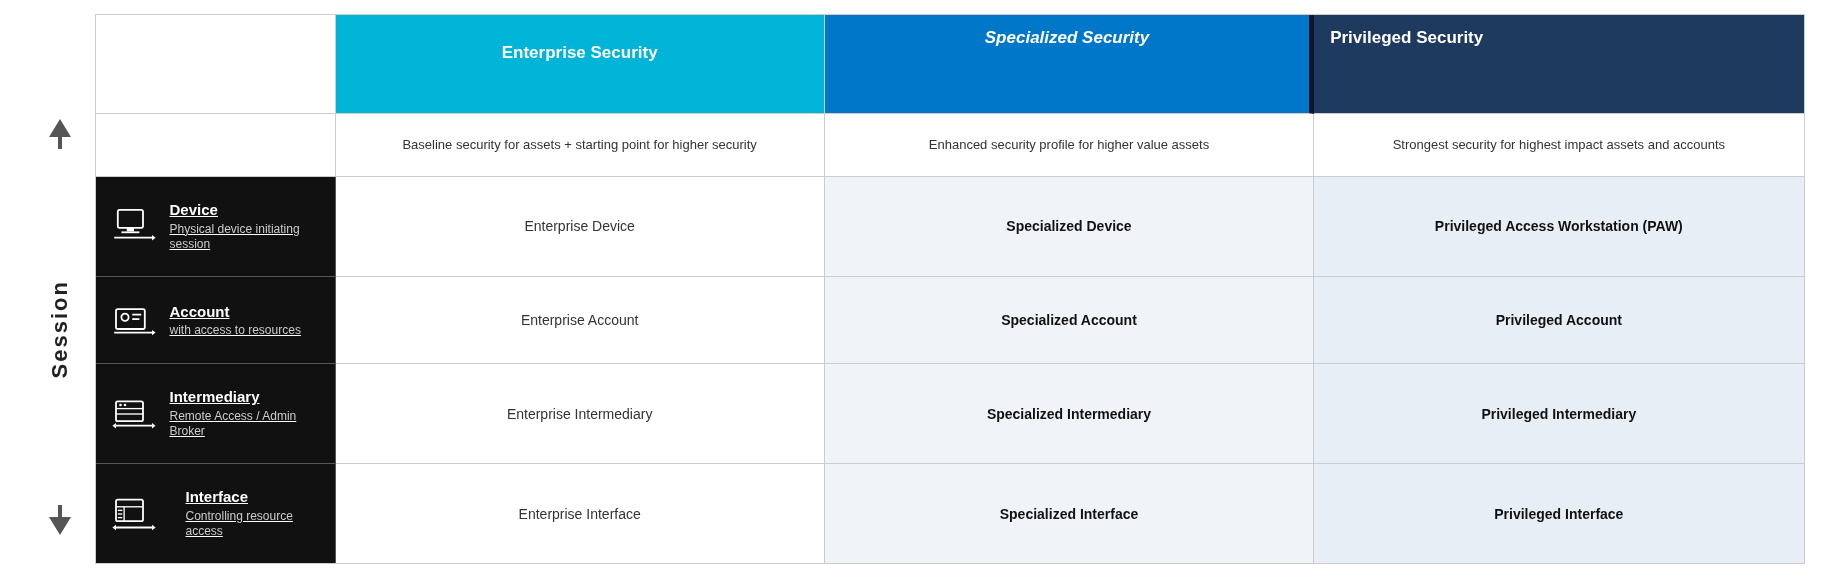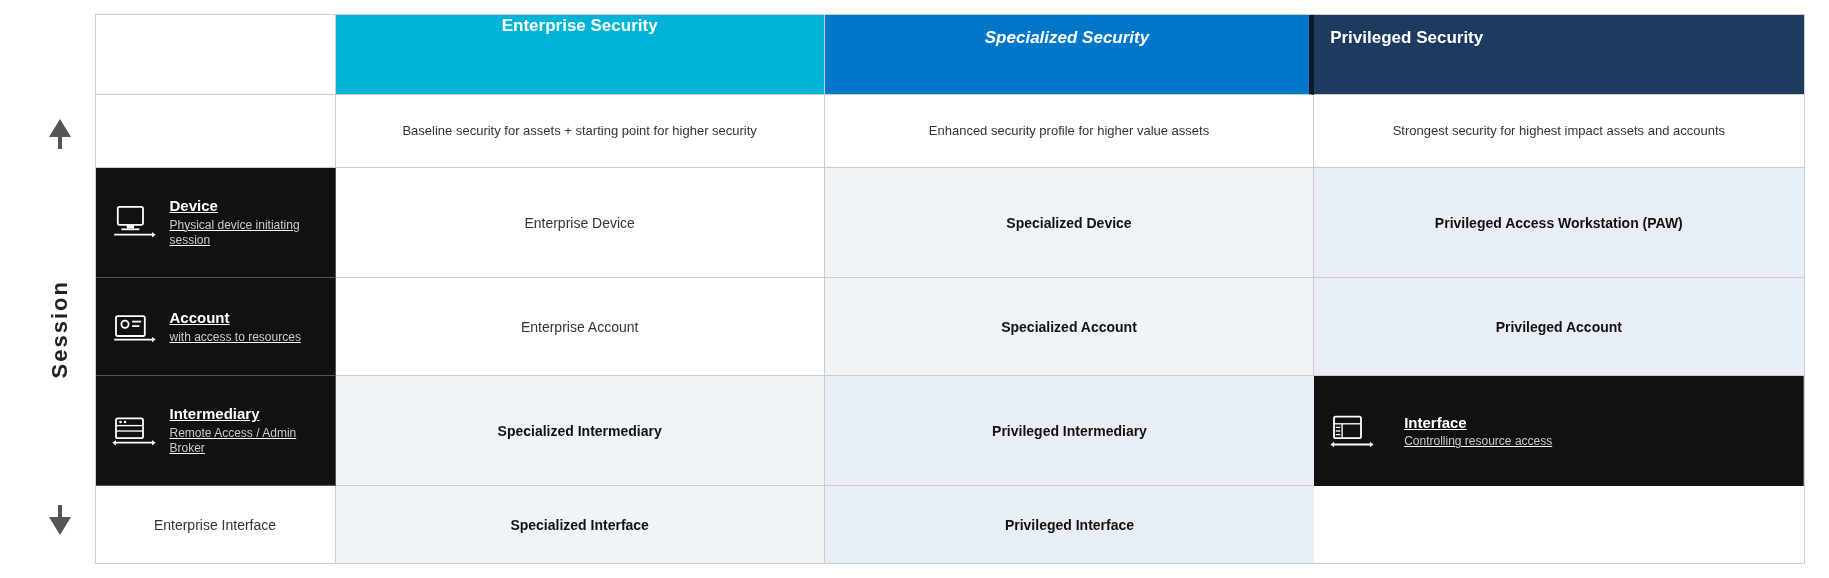--- a/index.html
+++ b/index.html
@@ -58,21 +58,21 @@
     
     .header-empty {
       background: #fff;
       border-right: 1px solid #ccc;
       border-bottom: 1px solid #ccc;
     }
     .header-enterprise {
       background: #00b4d8;
       border-right: 1px solid #ccc;
       border-bottom: 1px solid #ccc;
-      padding: 0 16px;
+      padding: 27px 16px;
       text-align: center;
     }
     .header-specialized {
       background: #0077c8;
       border-right: 5px solid #0f172a;
       border-bottom: 1px solid #ccc;
       padding: 12px 16px;
       text-align: center;
       font-style: italic;
     }
@@ -297,20 +297,23 @@
             <line x1="2" y1="33" x2="44" y2="33" stroke="white" stroke-width="2"></line>
             <polygon points="44,30 48,33 44,36" fill="white"></polygon>
             <polygon points="4,30 0,33 4,36" fill="white"></polygon>
           </svg>
         </div>
         <div class="row-label-text">
           <div class="row-title">Intermediary</div>
           <div class="row-subtitle">Remote Access / Admin Broker</div>
         </div>
       </div>
+      <div class="data-cell">
+        <span>Enterprise Intermediary</span>
+      </div>
       <div class="data-cell bold alt-bg">
         <span>Specialized Intermediary</span>
       </div>
       <div class="data-cell bold alt-bg-2" style="border-right:none;">
         <span>Privileged Intermediary</span>
       </div>
 
       <div class="row-label row-label-last" style="border-bottom:none;gap:28px;">
         <div class="row-icon">
           <svg class="icon-svg" viewBox="0 0 48 40" fill="none" xmlns="http://www.w3.org/2000/svg">

